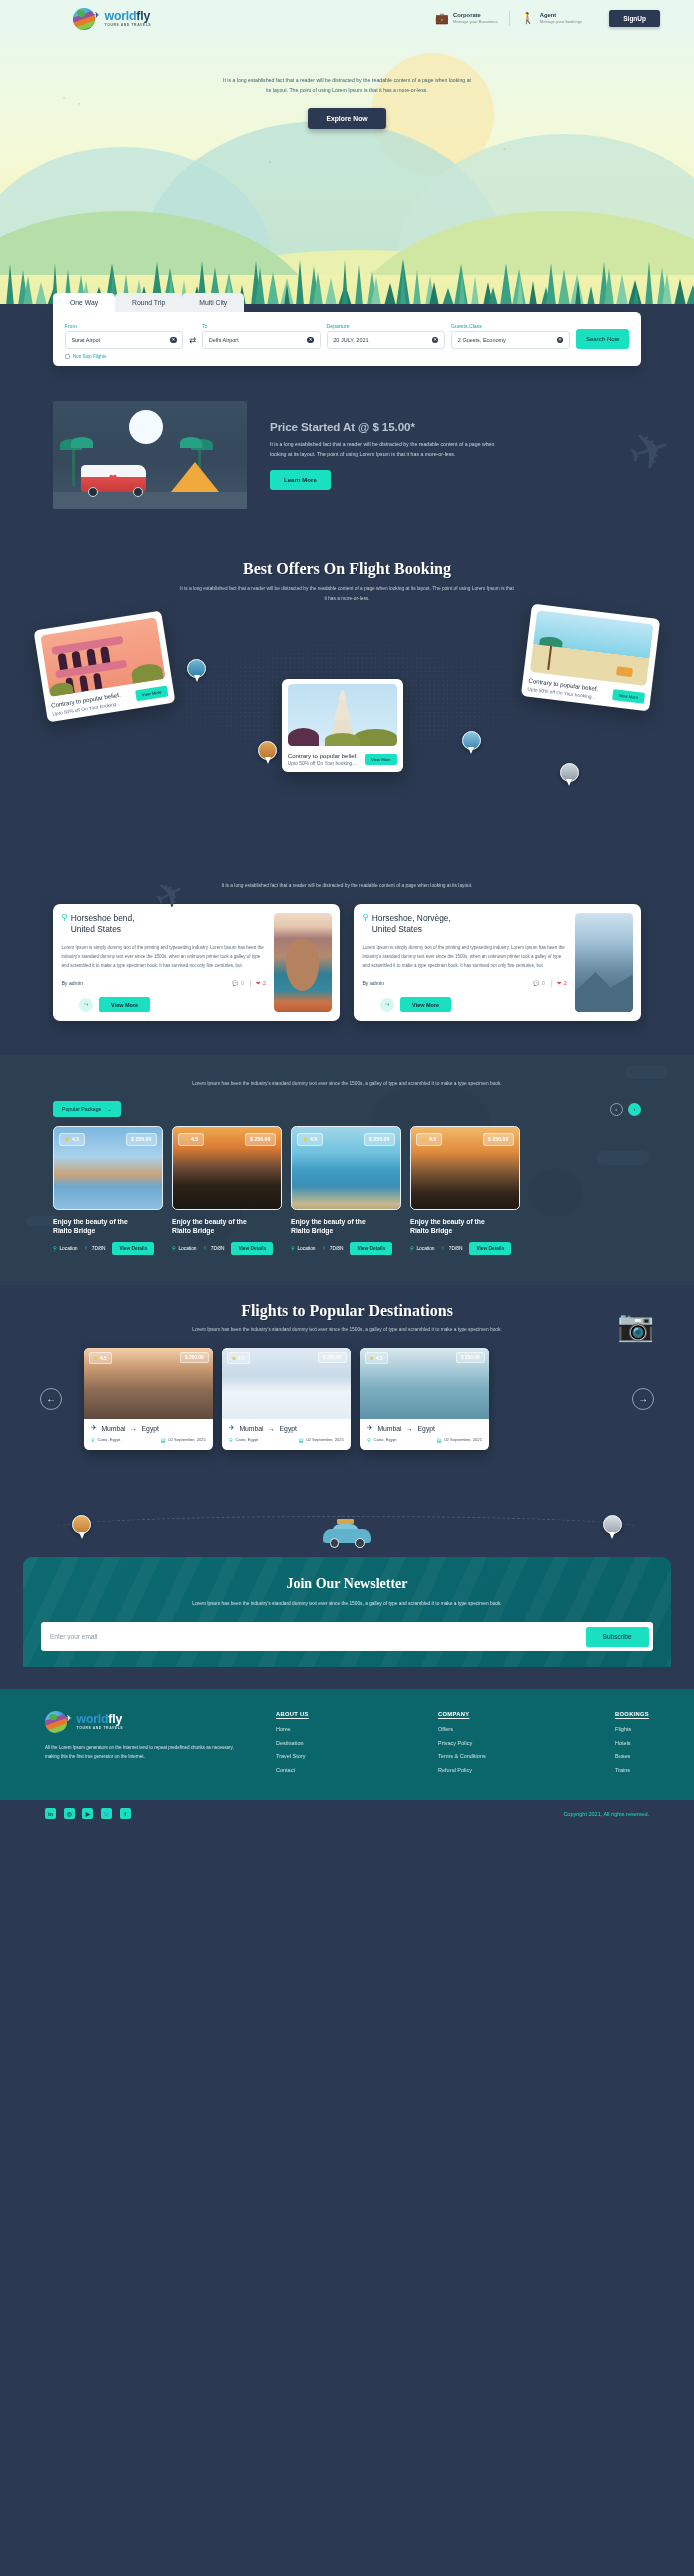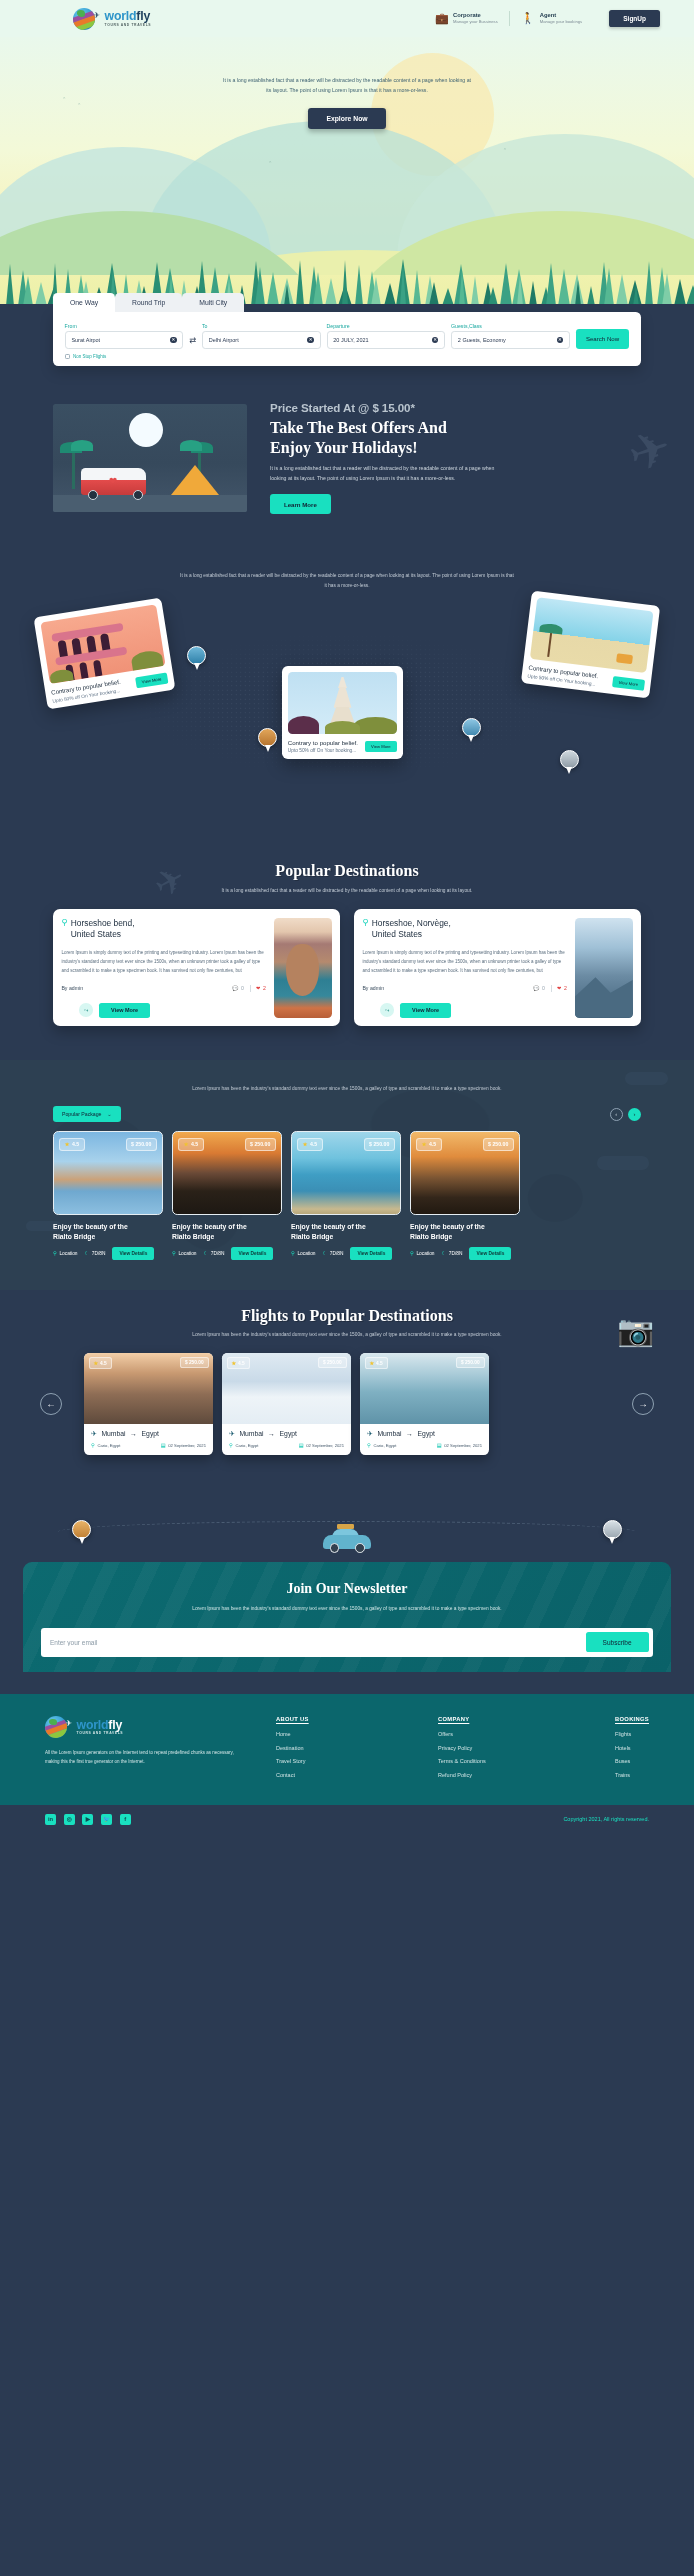--- a/index.html
+++ b/index.html
@@ -625,31 +625,28 @@
       <div class="pi-frond" style="right:45px;bottom:61px;background:#27a183"></div>
     <div class="pi-ground"></div>
     <div class="pi-tent"></div>
     <div class="pi-van"></div>
     <div class="pi-wheel" style="left:35px;"></div>
     <div class="pi-wheel" style="left:80px;"></div>
     <span class="pi-heart">❤</span>
   </div>
   <div class="promo-text">
     <h4>Price Started At @ $ 15.00*</h4>
-    <h2>
-      <span>Take The Best Offers And</span><br>
-      <span>Enjoy Your Holidays!</span>
-    </h2>
     <p>It is a long established fact that a reader will be distracted by the readable content of a page when looking at its layout. The point of using Lorem Ipsum is that it has a more-or-less.</p>
     <button class="learn-btn">Learn More</button>
   </div>
 </div>
 
 <div class="offers">
   <div class="dotmap"></div>
+  <h2 class="sec-title">Best Offers On Flight Booking</h2>
   <p class="sec-sub" style="width:336px;margin-left:auto;margin-right:auto;">It is a long established fact that a reader will be distracted by the readable content of a page when looking at its layout. The point of using Lorem Ipsum is that it has a more-or-less.</p>
 
   <div class="offer-area">
 
     <div class="ocard oc1">
       <div class="thumb th-colosseum">
         <div class="band" style="left:9px;top:13px;width:72px;height:8.4px;"></div>
         <div class="arc" style="left:14px;top:21px;width:8.4px;height:18px;"></div>
         <div class="arc" style="left:28px;top:21px;width:8.4px;height:18px;"></div>
         <div class="arc" style="left:43px;top:21px;width:8.4px;height:18px;"></div>
@@ -705,21 +702,20 @@
     </div>
     <div class="pin" style="right:115px;top:152px;">
       <div class="head" style="background:linear-gradient(180deg,#cfd8de,#8e9aa4)"></div>
         <div class="tip"></div>
     </div>
   </div>
 </div>
 
 <div class="popdest">
   <span style="position:absolute;left:155px;top:14px;font-size:36px;color:#3a4b63;transform:rotate(-28deg);">✈</span>
-  <h2 class="sec-title">Popular Destinations</h2>
   <p class="sec-sub" style="width:316px;margin-left:auto;margin-right:auto;">It is a long established fact that a reader will be distracted by the readable content of a page when looking at its layout.</p>
 
   <div class="pd-row">
     <div class="pd-card">
       <div class="pd-left">
         <div class="pd-title">
           <span class="pinico">⚲</span>
           <h3>
             <span>Horseshoe bend,</span><br>
             <span>United States</span>

